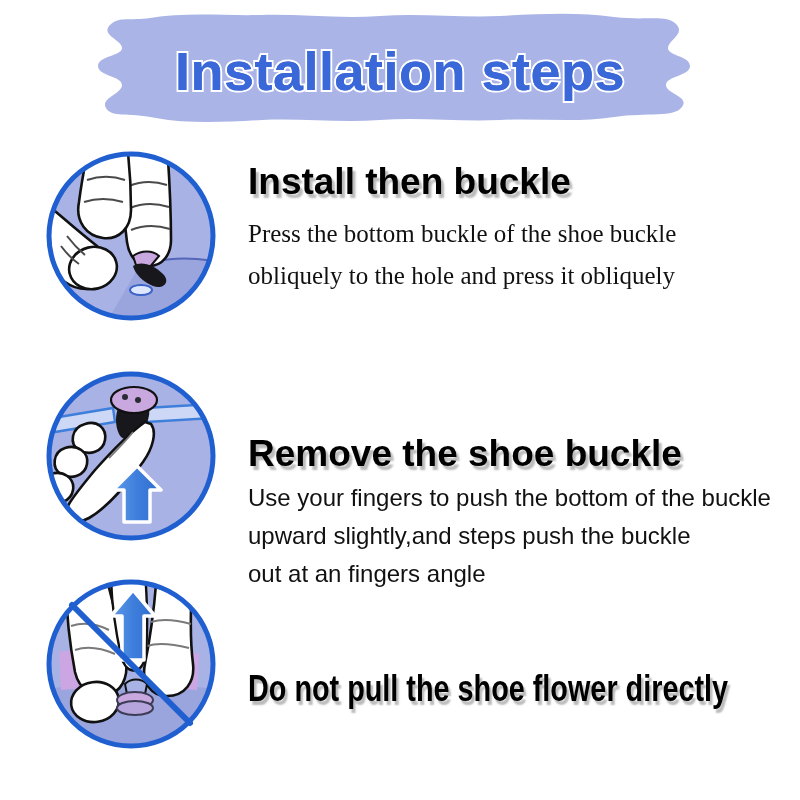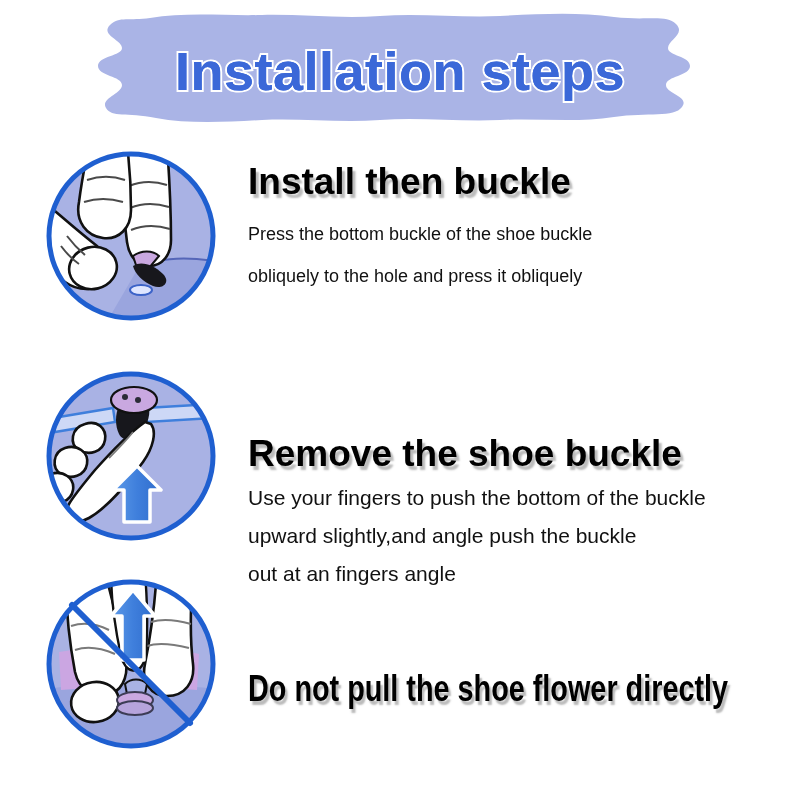--- a/index.html
+++ b/index.html
@@ -43,22 +43,22 @@
     text-shadow:3px 4px 2px rgba(130,130,130,.55);
     line-height:1.06;white-space:nowrap;
   }
   .head-1{font-size:37px;}
   .head-2{font-size:37px;margin-top:46px;}
   .head-3{font-size:36px;font-stretch:condensed;transform:scaleX(.80);transform-origin:left center;}
 
   .body-line{
     color:#111111;white-space:nowrap;
   }
-  .body-1{font-size:18px;line-height:42px;}
-  .body-2{font-size:21px;line-height:38px;}
+  .body-1{font-size:25px;line-height:42px;font-family:Liberation Serif, serif;}
+  .body-2{font-size:24px;line-height:38px;}
 
   .txt-1{top:12px;}
   .txt-2{top:18px;}
   .txt-3{top:92px;}
   .sub-1{margin-top:12px;}
   .sub-2{margin-top:6px;}
 </style>
 </head>
 <body>
 
@@ -195,21 +195,21 @@
           </g>
         </g>
         <circle cx="86" cy="86" r="82" fill="none" stroke="#1f5fd0" stroke-width="5"></circle>
       </svg>
     </div>
 
     <div class="txt txt-2">
       <div class="head head-2">Remove the shoe buckle</div>
       <div class="sub-2">
         <div class="body-line body-2">Use your fingers to push the bottom of the buckle</div>
-        <div class="body-line body-2">upward slightly,and angle push the buckle</div>
+        <div class="body-line body-2">upward slightly,and steps push the buckle</div>
         <div class="body-line body-2">out at an fingers angle</div>
       </div>
     </div>
   </div>
 
   <div class="row row-3">
 
     <div class="fig">
       <svg width="172" height="172" viewBox="0 0 172 172">
         <defs>

